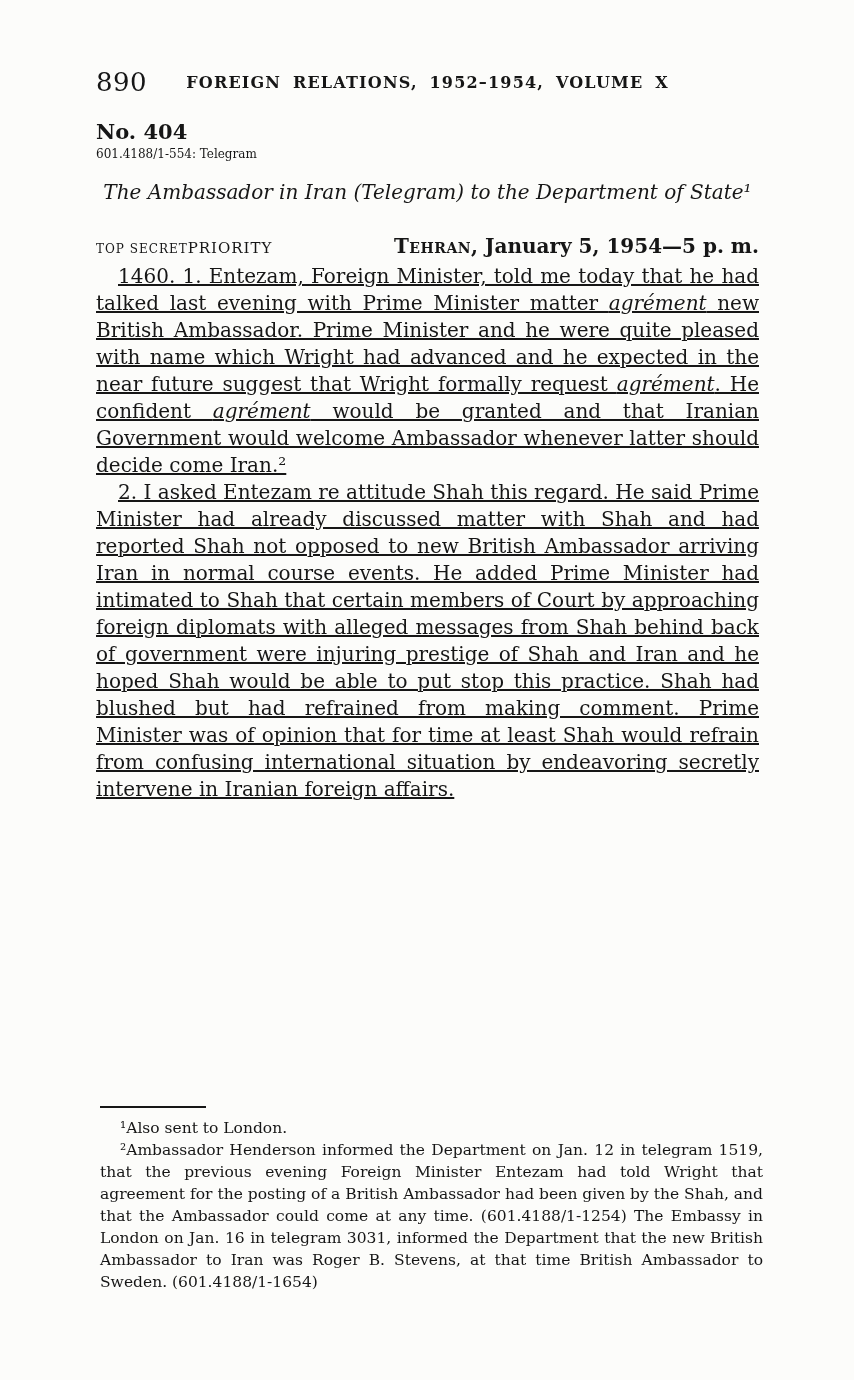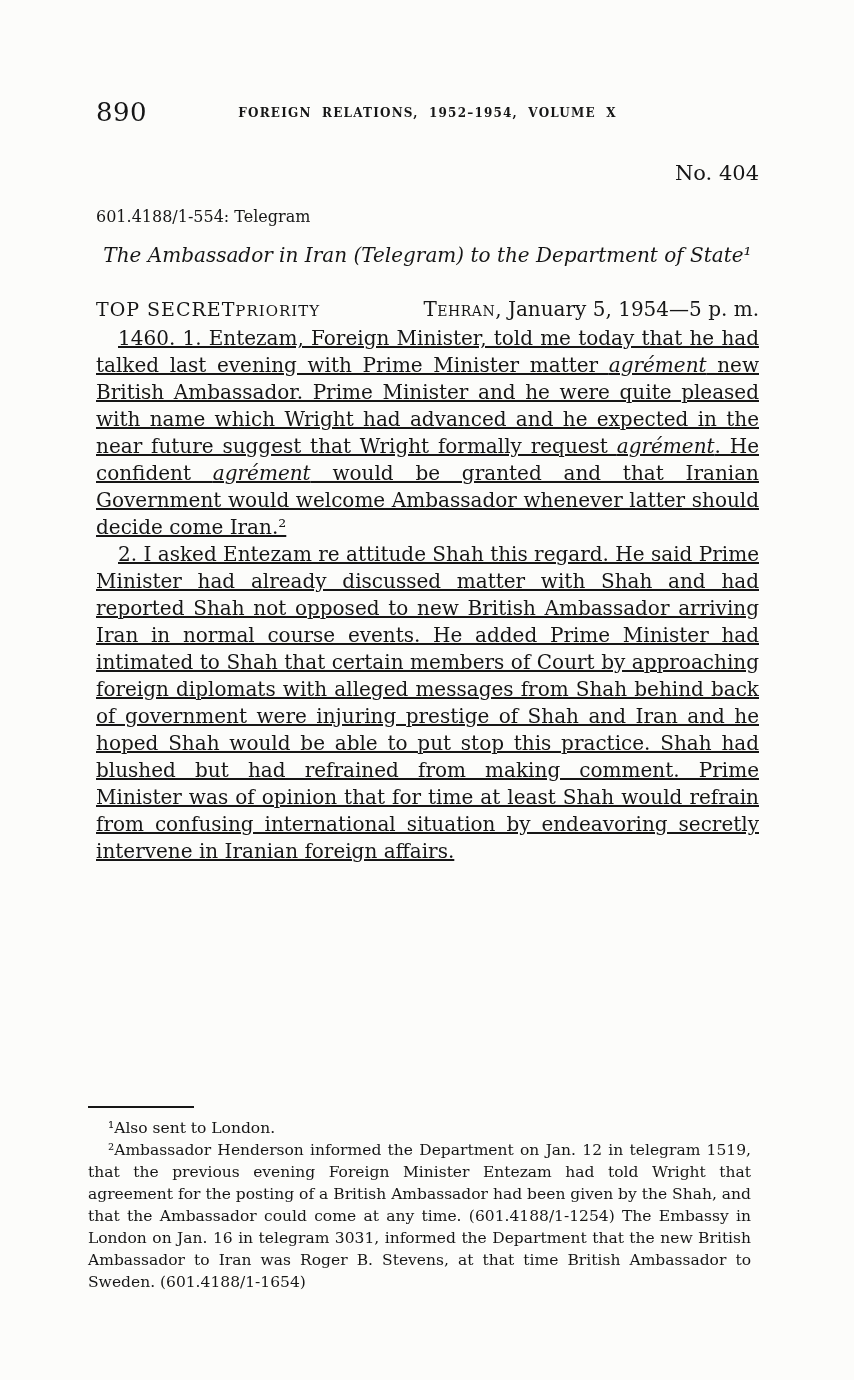--- a/index.html
+++ b/index.html
@@ -19,82 +19,82 @@
   }
   .content {
     position: absolute;
     left: 96px;
     top: 0;
     width: 663px;
   }
   
   .header-row {
     position: relative;
-    margin-top: 98px;
+    margin-top: 68px;
     height: 28px;
   }
   .page-number {
     position: absolute;
     left: 0;
     top: 0;
     font-size: 26px;
     line-height: 28px;
     letter-spacing: 0.5px;
   }
   .running-head {
     position: absolute;
     left: 0;
     right: 0;
     top: 5px;
     text-align: center;
-    font-size: 12px;
+    font-size: 16px;
     line-height: 20px;
     font-weight: bold;
     letter-spacing: 1.2px;
     word-spacing: 5px;
   }
   
   .doc-number {
-    margin-top: 34px;
-    text-align: right;
+    margin-top: 23px;
+    text-align: left;
     font-size: 21px;
     line-height: 26px;
-    font-weight: normal;
+    font-weight: bold;
   }
   .source-citation {
-    margin-top: 22px;
-    font-size: 16px;
+    font-size: 12px;
     line-height: 18px;
   }
   .doc-title {
     margin-top: 16px;
     text-align: center;
     font-style: italic;
     font-size: 20px;
     line-height: 26px;
   }
   
   .dateline-row {
     display: flex;
     align-items: baseline;
     margin-top: 28px;
     font-size: 20px;
     line-height: 27px;
   }
   .classification {
-    font-size: 19px;
+    font-size: 12px;
     letter-spacing: 1px;
   }
   .precedence {
     font-size: 15px;
     letter-spacing: 1px;
   }
   .dateline {
     margin-left: auto;
     white-space: nowrap;
+    font-weight: bold;
   }
   .smallcaps {
     font-variant: small-caps;
     letter-spacing: 0.5px;
   }
   
   .body-text p {
     margin: 0;
     text-indent: 22px;
     text-align: justify;
@@ -106,21 +106,21 @@
     margin: 5px 14px 0 0;
     text-align: right;
     font-size: 20px;
     line-height: 27px;
     font-variant: small-caps;
     letter-spacing: 1px;
   }
   
   .footnotes {
     position: absolute;
-    left: 88px;
+    left: 100px;
     top: 1106px;
     width: 663px;
   }
   .footnote-rule {
     width: 106px;
     height: 2px;
     background: #161616;
     margin-bottom: 9px;
   }
   .footnotes p {

